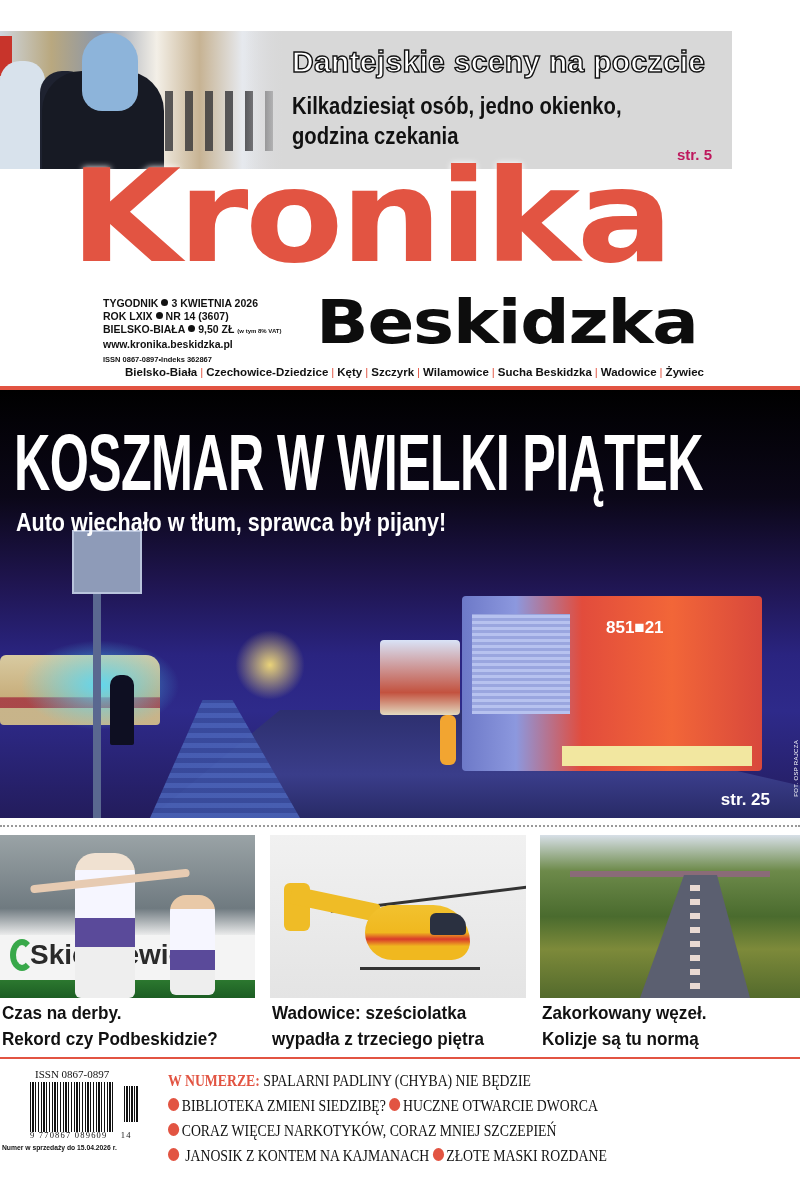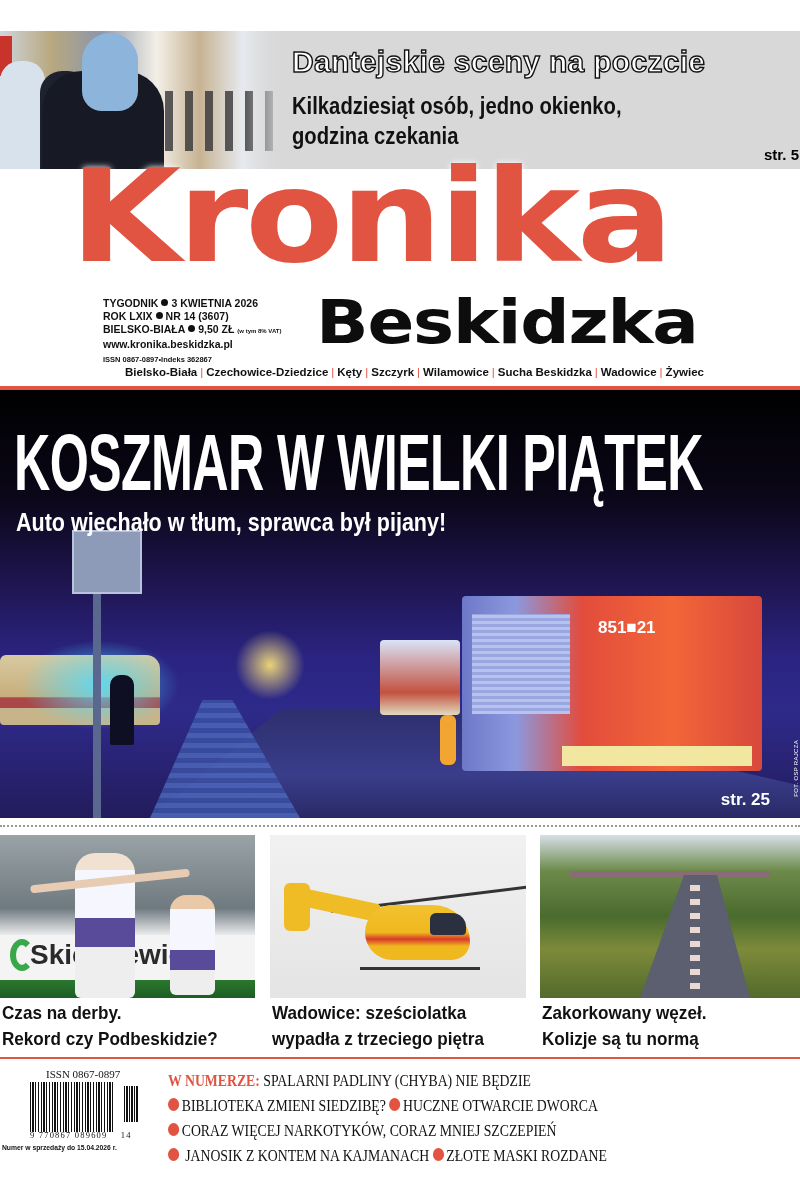--- a/index.html
+++ b/index.html
@@ -1,36 +1,36 @@
 <!DOCTYPE html>
 <html><head>
 <meta charset="utf-8">
 <style>
   * { box-sizing: border-box; margin: 0; padding: 0; }
   html, body { width: 800px; height: 1200px; background: #ffffff; overflow: hidden; }
   body { position: relative; font-family: "Liberation Sans", sans-serif; color: #111; }
 
   
-  .teaser { position: absolute; left: 0; top: 31px; width: 800px; height: 138px; background: #d8d8d8; }
+  .teaser { position: absolute; left: 0; top: 31px; width: 732px; height: 138px; background: #d8d8d8; }
   .teaser-photo { position: absolute; left: 0; top: 0; width: 285px; height: 138px; overflow: hidden;
     background: linear-gradient(90deg, #cfd6de 0%, #b9a87f 18%, #8d97a8 35%, #f3efe7 55%, #c7b393 70%, #e6e9ee 85%, #d8d8d8 100%); }
   .teaser-photo .p1 { position: absolute; left: 0; top: 30px; width: 45px; height: 108px; background: #d8e2ec; border-radius: 20px 20px 0 0; }
   .teaser-photo .p2 { position: absolute; left: 40px; top: 40px; width: 50px; height: 98px; background: #1e2230; border-radius: 22px 22px 0 0; }
   .teaser-photo .p3 { position: absolute; left: 42px; top: 40px; width: 122px; height: 98px; background: #171a24; border-radius: 40px 40px 0 0; }
   .teaser-photo .hood { position: absolute; left: 82px; top: 2px; width: 56px; height: 78px; background: #8db4da; border-radius: 28px 28px 20px 20px; }
   .teaser-photo .queue { position: absolute; left: 165px; top: 60px; width: 110px; height: 60px;
     background: repeating-linear-gradient(90deg, #2a2a2e 0 8px, transparent 8px 20px); opacity: .75; }
   .teaser-photo .red-sign { position: absolute; left: 0; top: 5px; width: 12px; height: 40px; background: #c8342b; }
   .teaser-photo .fade { position: absolute; right: 0; top: 0; width: 40px; height: 138px; background: linear-gradient(90deg, rgba(216,216,216,0), #d8d8d8); }
 
   .teaser-title { position: absolute; left: 292px; top: 14px; font-size: 30px; font-weight: 700; color: #fff;
     -webkit-text-stroke: 1.4px #111; letter-spacing: 0.3px; white-space: nowrap; }
   .teaser-sub { position: absolute; left: 292px; top: 60px; font-size: 23px; font-weight: 700; color: #111; line-height: 30px;
     font-family: "Liberation Sans Narrow", "Liberation Sans", sans-serif; transform: scaleX(0.88); transform-origin: left top; width: 560px; }
-  .teaser-page { position: absolute; right: 1px; top: 115px; font-size: 15px; font-weight: 700; color: #000000; }
+  .teaser-page { position: absolute; right: 20px; top: 115px; font-size: 15px; font-weight: 700; color: #be185d; }
 
   
   .logo-main { position: absolute; left: 70px; top: 142px; width: 700px; height: 150px; }
   .logo-main-text { position: absolute; left: 0; top: 0; font-family: "DejaVu Sans", sans-serif; font-weight: 700;
     font-size: 128px; color: #e25442; letter-spacing: -3px; line-height: 150px; transform: scaleX(1.12); transform-origin: left top;
     text-shadow: 0 0 6px #fff; }
   .logo-sub { position: absolute; left: 316px; top: 282px; width: 420px; height: 80px; }
   .logo-sub-text { font-family: "DejaVu Sans", sans-serif; font-weight: 700; font-size: 60px; color: #0d0d0d; line-height: 80px;
     letter-spacing: -1px; transform: scaleX(1.15); transform-origin: left top; }
 
@@ -57,21 +57,21 @@
     background: linear-gradient(180deg, #2d2f6e 0%, #3a3d8a 60%, #282a66 100%); clip-path: polygon(20% 0, 50% 0, 100% 70%, 100% 100%, 0 100%); }
   .hero .sidewalk { position: absolute; left: 150px; top: 310px; width: 150px; height: 118px;
     background: repeating-linear-gradient(0deg, #4a63b8 0 5px, #3a4ea0 5px 10px); clip-path: polygon(35% 0, 55% 0, 100% 100%, 0 100%); opacity: .9; }
   .hero .pole { position: absolute; left: 93px; top: 140px; width: 8px; height: 288px; background: #5a6890; }
   .hero .sign { position: absolute; left: 72px; top: 140px; width: 70px; height: 64px; background: #8e9bb8; border: 2px solid #b9c4dc; }
   .hero .person { position: absolute; left: 110px; top: 285px; width: 24px; height: 70px; background: #0e0f22; border-radius: 10px 10px 2px 2px; }
   .hero .truck { position: absolute; left: 462px; top: 206px; width: 300px; height: 175px;
     background: linear-gradient(90deg, #6d79c8 0%, #8c98de 18%, #e24c3c 40%, #f26638 70%, #d8483c 100%); border-radius: 4px; }
   .hero .truck .shutter { position: absolute; left: 10px; top: 18px; width: 98px; height: 100px;
     background: repeating-linear-gradient(0deg, #b7c2ef 0 3px, #9aa6df 3px 6px); }
-  .hero .truck .num { position: absolute; left: 136px; top: 22px; color: #fff; font-weight: 700; font-size: 17px; font-family: "Liberation Sans Narrow","Liberation Sans", sans-serif; }
+  .hero .truck .num { position: absolute; left: 144px; top: 22px; color: #fff; font-weight: 700; font-size: 17px; font-family: "Liberation Sans Narrow","Liberation Sans", sans-serif; }
   .hero .truck .bumper { position: absolute; left: 100px; top: 150px; width: 190px; height: 20px; background: #f2e7a0; }
   .hero .truck2 { position: absolute; left: 380px; top: 250px; width: 80px; height: 75px; background: linear-gradient(180deg,#d9e3f7,#c3523f 70%, #e2d9c0); border-radius: 4px; }
   .hero .fireman { position: absolute; left: 440px; top: 325px; width: 16px; height: 50px; background: #f2a531; border-radius: 6px; }
 
   .headline { position: absolute; left: 14px; top: 30px; width: 772px; color: #fff; font-weight: 700; font-size: 74px; line-height: 80px;
     font-family: "Liberation Sans Narrow", "Liberation Sans", sans-serif; transform: scaleX(0.68) scaleY(1.08); transform-origin: left top; white-space: nowrap; letter-spacing: -1px; }
   .subheadline { position: absolute; left: 16px; top: 118px; color: #fff; font-weight: 700; font-size: 25px; white-space: nowrap;
     transform: scaleX(0.86); transform-origin: left top; }
   .hero-page { position: absolute; right: 30px; top: 400px; color: #fff; font-weight: 700; font-size: 17px; }
   .credit { position: absolute; right: 1px; top: 350px; color: #fff; font-size: 6px; writing-mode: vertical-rl; transform: rotate(180deg); letter-spacing: .3px; }
@@ -99,21 +99,21 @@
   .img-road .bridge { position: absolute; left: 30px; top: 36px; width: 200px; height: 6px; background: #8a6b78; }
   .img-road .cars { position: absolute; left: 150px; top: 50px; width: 10px; height: 110px; background: repeating-linear-gradient(180deg, #e9d9d2 0 6px, transparent 6px 14px); }
 
   .story-title { position: absolute; top: 1000px; width: 270px; font-size: 19px; font-weight: 700; line-height: 26px; color: #111;
     font-family: "Liberation Sans Narrow", "Liberation Sans", sans-serif; transform: scaleX(0.9); transform-origin: left top; }
 
   .red-rule-2 { position: absolute; left: 0; top: 1057px; width: 800px; height: 2px; background: #e25442; }
 
   
   .barcode-block { position: absolute; left: 30px; top: 1068px; width: 130px; }
-  .bc-issn { font-family: "Liberation Serif", serif; font-size: 11px; text-align: left; margin-left: 16px; color: #111; }
+  .bc-issn { font-family: "Liberation Serif", serif; font-size: 11px; text-align: left; margin-left: 5px; color: #111; }
   .bars { display: flex; align-items: flex-start; height: 50px; margin-top: 2px; }
   .bars .main { width: 84px; height: 50px; background: repeating-linear-gradient(90deg, #111 0 1px, #fff 1px 2px, #111 2px 4px, #fff 4px 5px, #111 5px 6px, #fff 6px 8px, #111 8px 9px, #fff 9px 11px); }
   .bars .addon { margin-left: 10px; margin-top: 4px; width: 14px; height: 36px; background: repeating-linear-gradient(90deg, #111 0 1px, #fff 1px 2px, #111 2px 4px, #fff 4px 5px); }
   .bc-num { font-family: "Liberation Serif", serif; font-size: 8.5px; letter-spacing: 1.2px; color: #111; margin-top: -2px; }
   .bc-sale { font-size: 7.5px; font-weight: 700; margin-top: 3px; white-space: nowrap; margin-left: -28px; transform: scaleX(0.9); transform-origin: left top; }
 
   .contents { position: absolute; left: 168px; top: 1068px; width: 630px; font-size: 16px; line-height: 25px; color: #111;
     font-family: Liberation Serif, serif; }
   .contents .line { white-space: nowrap; transform: scaleX(0.86); transform-origin: left top; }
   .contents .label { color: #e25442; font-weight: 700; }

